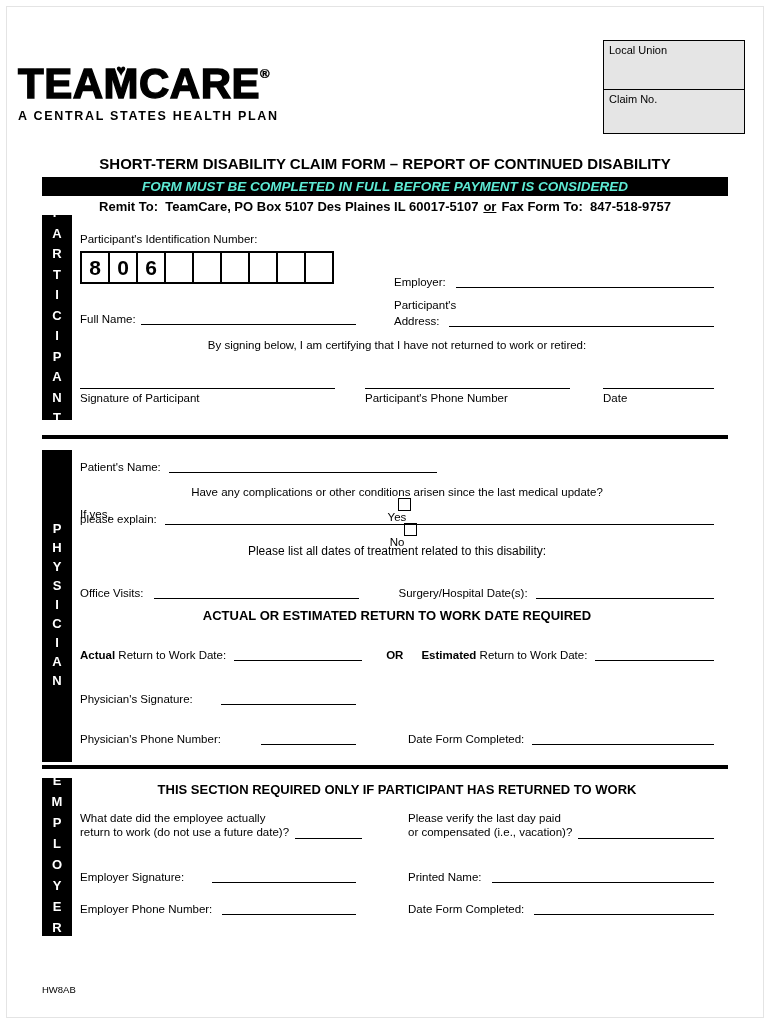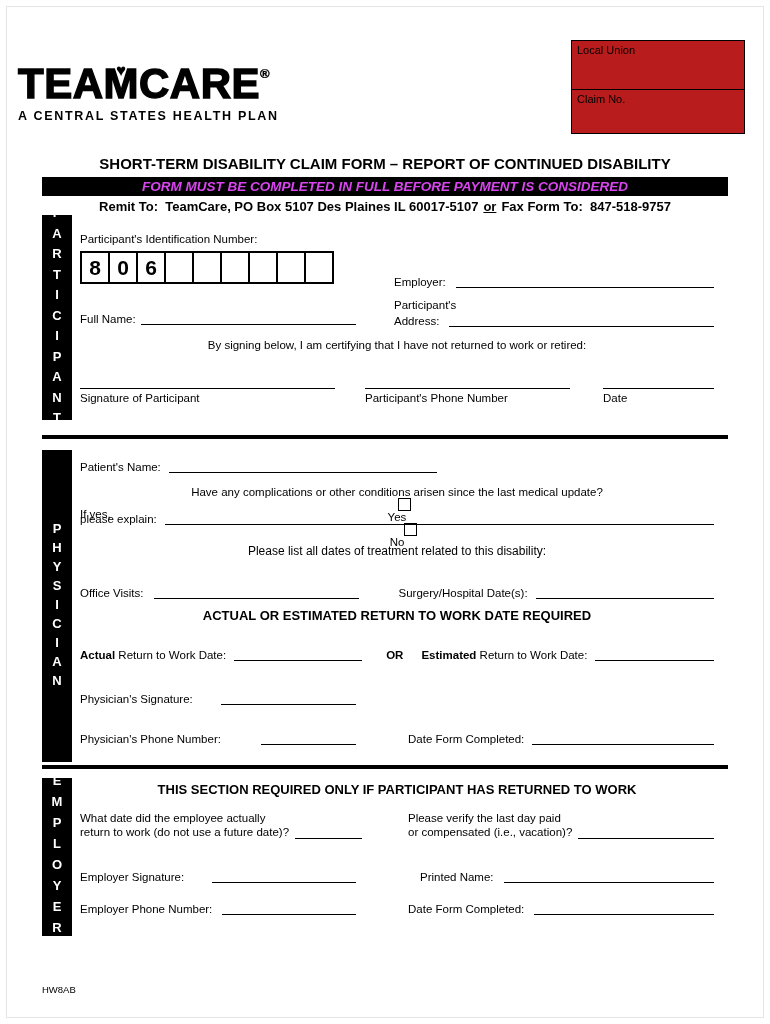--- a/index.html
+++ b/index.html
@@ -12,27 +12,27 @@
 
   
   .logo { position:absolute; top:52px; left:18px; }
   .logo-text { font-weight:bold; font-size:42px; letter-spacing:0.5px; -webkit-text-stroke:1.4px #000; line-height:44px; }
   .m-wrap { position:relative; display:inline-block; }
   .heart { position:absolute; top:-13px; left:50%; transform:translateX(-50%); font-size:17px; -webkit-text-stroke:0; }
   .reg { font-size:13px; vertical-align:20px; -webkit-text-stroke:0.4px #000; }
   .tagline { margin-top:3px; font-size:12.5px; font-weight:bold; letter-spacing:1.7px; }
 
   
-  .corner-box { position:absolute; top:40px; right:25px; width:174px; border:1.5px solid #000; background:#b91c1c; }
+  .corner-box { position:absolute; top:40px; right:25px; width:142px; border:1.5px solid #000; background:#e5e5e5; }
   .corner-cell { height:48px; padding:3px 5px; font-size:11px; }
   .corner-cell + .corner-cell { border-top:1.5px solid #000; height:44px; }
 
   
   .form-title { position:absolute; top:155px; left:42px; width:686px; text-align:center; font-size:15px; font-weight:bold; }
-  .banner { position:absolute; top:177px; left:42px; width:686px; height:19px; background:#000; color:#d946ef;
+  .banner { position:absolute; top:177px; left:42px; width:686px; height:19px; background:#000; color:#5eead4;
             text-align:center; font-weight:bold; font-style:italic; font-size:13.5px; line-height:19px; }
   .remit { position:absolute; top:199px; left:42px; width:686px; text-align:center; font-weight:bold; font-size:13px; }
   .remit .or-underline { text-decoration:underline; margin:0 5px; }
 
   
   .section { position:absolute; left:42px; width:686px; display:flex; background:#fff; }
   .side { width:30px; background:#000; display:flex; align-items:center; justify-content:center; flex:0 0 30px; }
   .side span { writing-mode:vertical-rl; text-orientation:upright; color:#fff; font-weight:bold; font-size:13px; }
   .sp55 { letter-spacing:5.5px; }
   .sp4  { letter-spacing:4px; }
@@ -218,21 +218,21 @@
         <span class="line grow" style="margin-left:6px;"></span>
       </div>
       <div class="col2" style="top:34px;">
         <span class="lbl2"><span>Please verify the last day paid</span><br><span>or compensated (i.e., vacation)?</span></span>
         <span class="line grow" style="margin-left:6px;"></span>
       </div>
       <div class="frow fixedL" style="top:92px;">
         <span class="lbl">Employer Signature:</span>
         <span class="line grow" style="margin-left:28px;"></span>
       </div>
-      <div class="col2" style="top:92px;margin-left:12px;">
+      <div class="col2" style="top:92px;">
         <span class="lbl">Printed Name:</span>
         <span class="line grow" style="margin-left:10px;"></span>
       </div>
       <div class="frow fixedL" style="top:124px;">
         <span class="lbl">Employer Phone Number:</span>
         <span class="line grow" style="margin-left:10px;"></span>
       </div>
       <div class="col2" style="top:124px;">
         <span class="lbl">Date Form Completed:</span>
         <span class="line grow" style="margin-left:10px;"></span>

